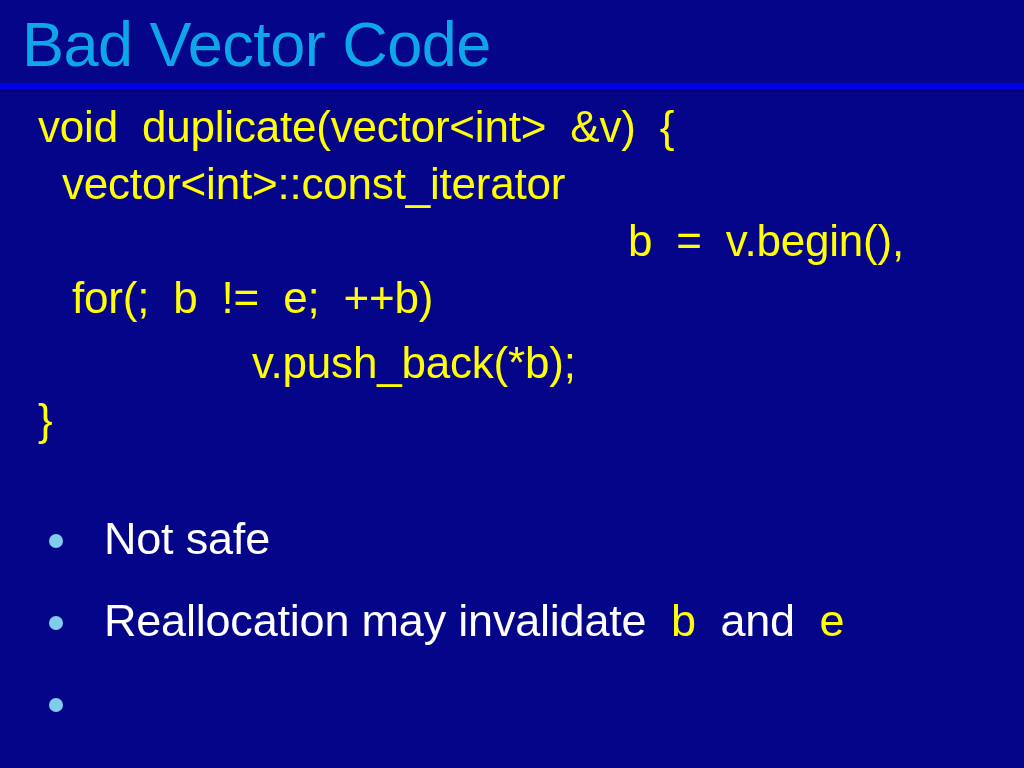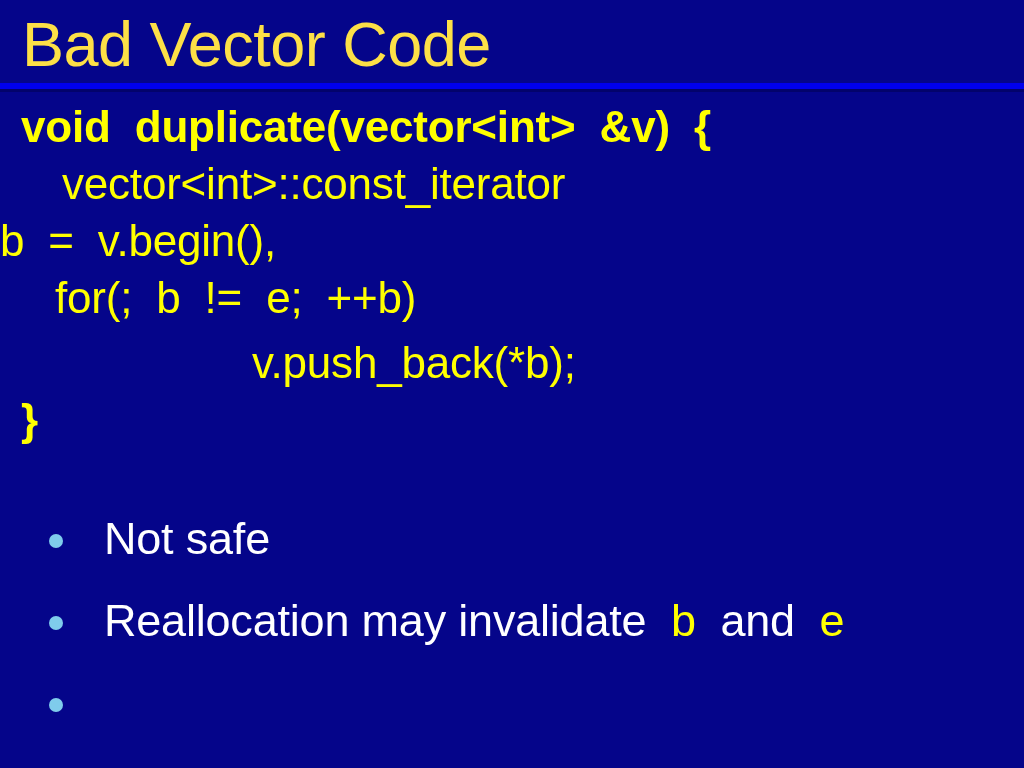--- a/index.html
+++ b/index.html
@@ -19,21 +19,21 @@
     background: #05058A;
     overflow: hidden;
   }
 
   
   .slide-title {
     position: absolute;
     left: 22px;
     top: 8px;
     width: 980px;
-    color: #fde047;
+    color: #0ea5e9;
     font-size: 63px;
     line-height: 72px;
     font-weight: normal;
     letter-spacing: -0.5px;
     white-space: nowrap;
   }
   .title-rule {
     position: absolute;
     left: 0;
     top: 83px;
@@ -58,24 +58,24 @@
     width: 1024px;
   }
   .code-line {
     color: #FFFF00;
     font-size: 44px;
     line-height: 57px;
     font-weight: normal;
     white-space: pre;
     letter-spacing: -0.2px;
   }
-  .ind-0  { padding-left: 21px; font-weight: bold; }
+  .ind-0  { padding-left: 38px; }
   .ind-1  { padding-left: 62px; }
-  .ind-2  { }
-  .ind-3  { padding-left: 55px; }
+  .ind-2  { padding-left: 628px; }
+  .ind-3  { padding-left: 72px; }
   .ind-4  { padding-left: 252px; margin-top: 8px; }
 
   
   .bullet-list {
     position: absolute;
     left: 0;
     top: 488px;
     width: 1024px;
     list-style: none;
     margin: 0;

